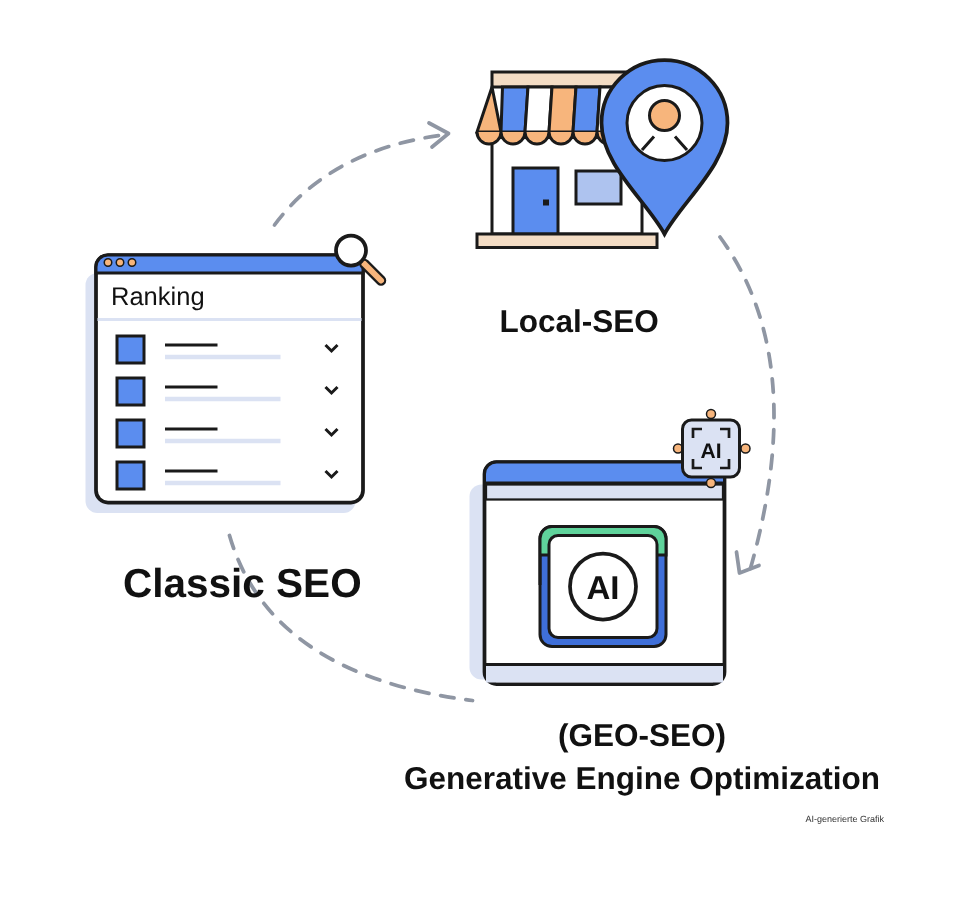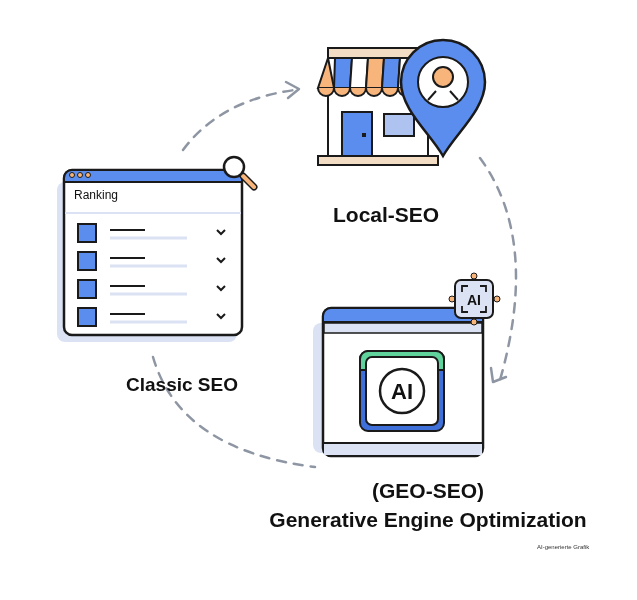--- a/index.html
+++ b/index.html
@@ -1,23 +1,23 @@
 <!DOCTYPE html>
 <html><head>
 <meta charset="utf-8">
 <style>
   html, body { margin:0; padding:0; background:#ffffff; }
   body { width:637px; height:600px; position:relative; overflow:hidden; font-family:"Liberation Sans", sans-serif; }
   .stage { position:absolute; left:0; top:0; width:637px; height:600px; }
   .label { position:absolute; font-family:"Liberation Sans", sans-serif; font-weight:700; color:#111111; white-space:nowrap; }
   #lbl-local { left:333px; top:203px; font-size:21px; }
-  #lbl-classic { left:82px; top:374px; font-size:19px;margin-left:44px; }
+  #lbl-classic { left:82px; top:374px; font-size:27px; }
   #lbl-geo { left:263px; top:476px; width:330px; text-align:center; font-size:21px; line-height:29px; white-space:normal; }
   #credit { position:absolute; left:537px; top:544px; font-size:6px; color:#333; font-weight:400; }
-  .ranking-title { position:absolute; left:74px; top:188px; font-size:12px; color:#111; font-weight:400; }
+  .ranking-title { position:absolute; left:74px; top:188px; font-size:17px; color:#111; font-weight:400; }
 </style>
 </head>
 <body>
 
 <div class="stage">
 <svg width="637" height="600" viewBox="0 0 637 600">
 
   <g fill="none" stroke="#8f96a3" stroke-width="2.5" stroke-dasharray="9 8" stroke-linecap="round">
     <path d="M183 150 Q220 100 295 90"></path>
     <path d="M480 158 Q540 240 500 380"></path>

